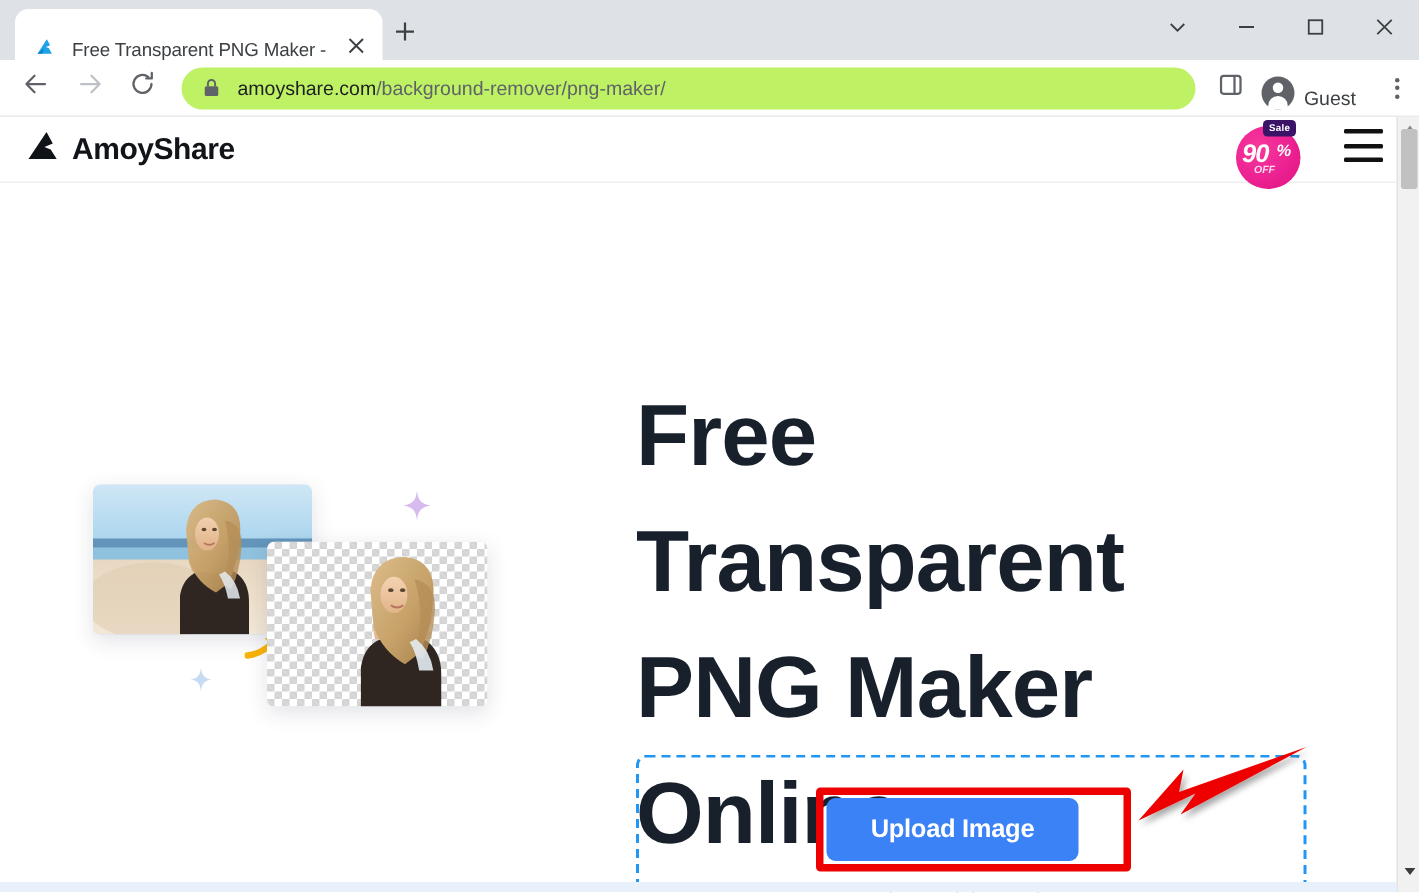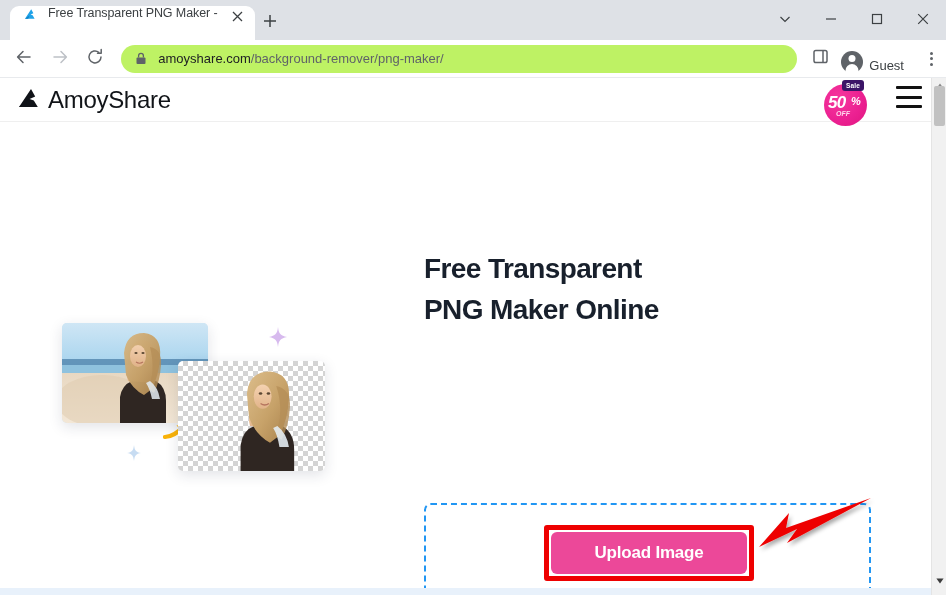--- a/index.html
+++ b/index.html
@@ -15,21 +15,21 @@
 
   .tabstrip {
     position: absolute; top: 0; left: 0; width: 946px; height: 40px;
     background: #dee1e6;
   }
   .tab {
     position: absolute; left: 10px; top: 6px;
     width: 245px; height: 34px;
     background: #ffffff;
     border-radius: 9px 9px 0 0;
-    display: flex; align-items: flex-start;
+    display: flex; align-items: flex-end;
     padding: 0 8px 0 12px;
   }
   .tab-favicon { width: 17px; height: 17px; flex: 0 0 17px; position: relative; }
   .tab-title {
     flex: 1 1 auto; margin-left: 9px;
     font-size: 12.5px; color: #3c4043;
     white-space: nowrap; overflow: hidden;
     text-overflow: clip;
     letter-spacing: -0.1px;
   }
@@ -111,21 +111,21 @@
   .site-header {
     position: relative; height: 44px; width: 931px;
     background:#fff;
     border-bottom: 1px solid #efefef;
   }
   .logo-wrap {
     position:absolute; left: 17px; top: 8px;
     display:flex; align-items:center; gap: 6px;
   }
   .logo-text {
-    font-size: 24px; font-weight: normal; color:#111418;
+    font-size: 20px; font-weight: bold; color:#111418;
     letter-spacing: -0.3px;
   }
   .sale-badge {
     position:absolute; left: 824px; top: 80px;
     width: 46px; height: 46px;
   }
   .sale-circle {
     position:absolute; left: 0; top: 4px;
     width: 43px; height: 42px; border-radius: 50%;
     background: radial-gradient(circle at 35% 35%, #f6389d 0%, #ec2192 55%, #e0157f 100%);
@@ -176,21 +176,21 @@
       linear-gradient(45deg, #d4d4d4 25%, transparent 25%, transparent 75%, #d4d4d4 75%),
       linear-gradient(45deg, #d4d4d4 25%, transparent 25%, transparent 75%, #d4d4d4 75%);
     background-size: 10px 10px;
     background-position: 0 0, 5px 5px;
   }
   .arrow-orange { position:absolute; left: 108px; top: 100px; width: 30px; height: 26px; }
   .sparkle { position:absolute; }
 
   .hero-copy { position:absolute; left: 424px; top: 0; width: 450px; }
   h1.headline {
-    font-size: 28px; line-height: 1.45; font-weight: bold;
+    font-size: 58px; line-height: 1.45; font-weight: bold;
     color: #18202c; letter-spacing: -0.6px;
     margin-top: 127px;
   }
   .subhead {
     margin-top: 24px;
     font-size: 16.5px; color: #44546a; letter-spacing: -0.15px;
   }
 
   .dropzone {
     position:absolute; left: 424px; top: 381px;
@@ -199,22 +199,22 @@
     border-radius: 7px;
   }
   .btn-highlight {
     position:absolute; left: 118px; top: 20px;
     width: 210px; height: 56px;
     border: 5px solid #ee0000;
     border-radius: 3px;
   }
   .upload-btn {
     position:absolute; left: 125px; top: 27px;
-    width: 196px; height: 42px;
-    background: #ec4899;
+    width: 168px; height: 42px;
+    background: #3b82f6;
     border: none; border-radius: 6px;
     color:#ffffff; font-size: 17px; font-weight: bold;
     letter-spacing: -0.2px;
     display:flex; align-items:center; justify-content:center;
     cursor:pointer;
     font-family: "Liberation Sans", sans-serif;
   }
   .drop-hint {
     position:absolute; left: 0; top: 87px; width: 447px;
     text-align:center; font-size: 13px; color:#7e8894;
@@ -365,21 +365,21 @@
             <path d="M2 20 L10.4 13.6 L8.4 20 Z" fill="#101318"></path>
           </svg>
         </span>
         <span class="logo-text">AmoyShare</span>
       </div>
     </div>
 
     <div class="sale-badge" style="top:2px;">
       <div class="sale-circle"></div>
       <div class="sale-tag">Sale</div>
-      <div class="sale-50">50</div>
+      <div class="sale-50">90</div>
       <div class="sale-pct">%</div>
       <div class="sale-off">OFF</div>
     </div>
 
     <div class="hamburger" style="top:8px;">
       <i></i>
       <i></i>
       <i></i>
     </div>
 

